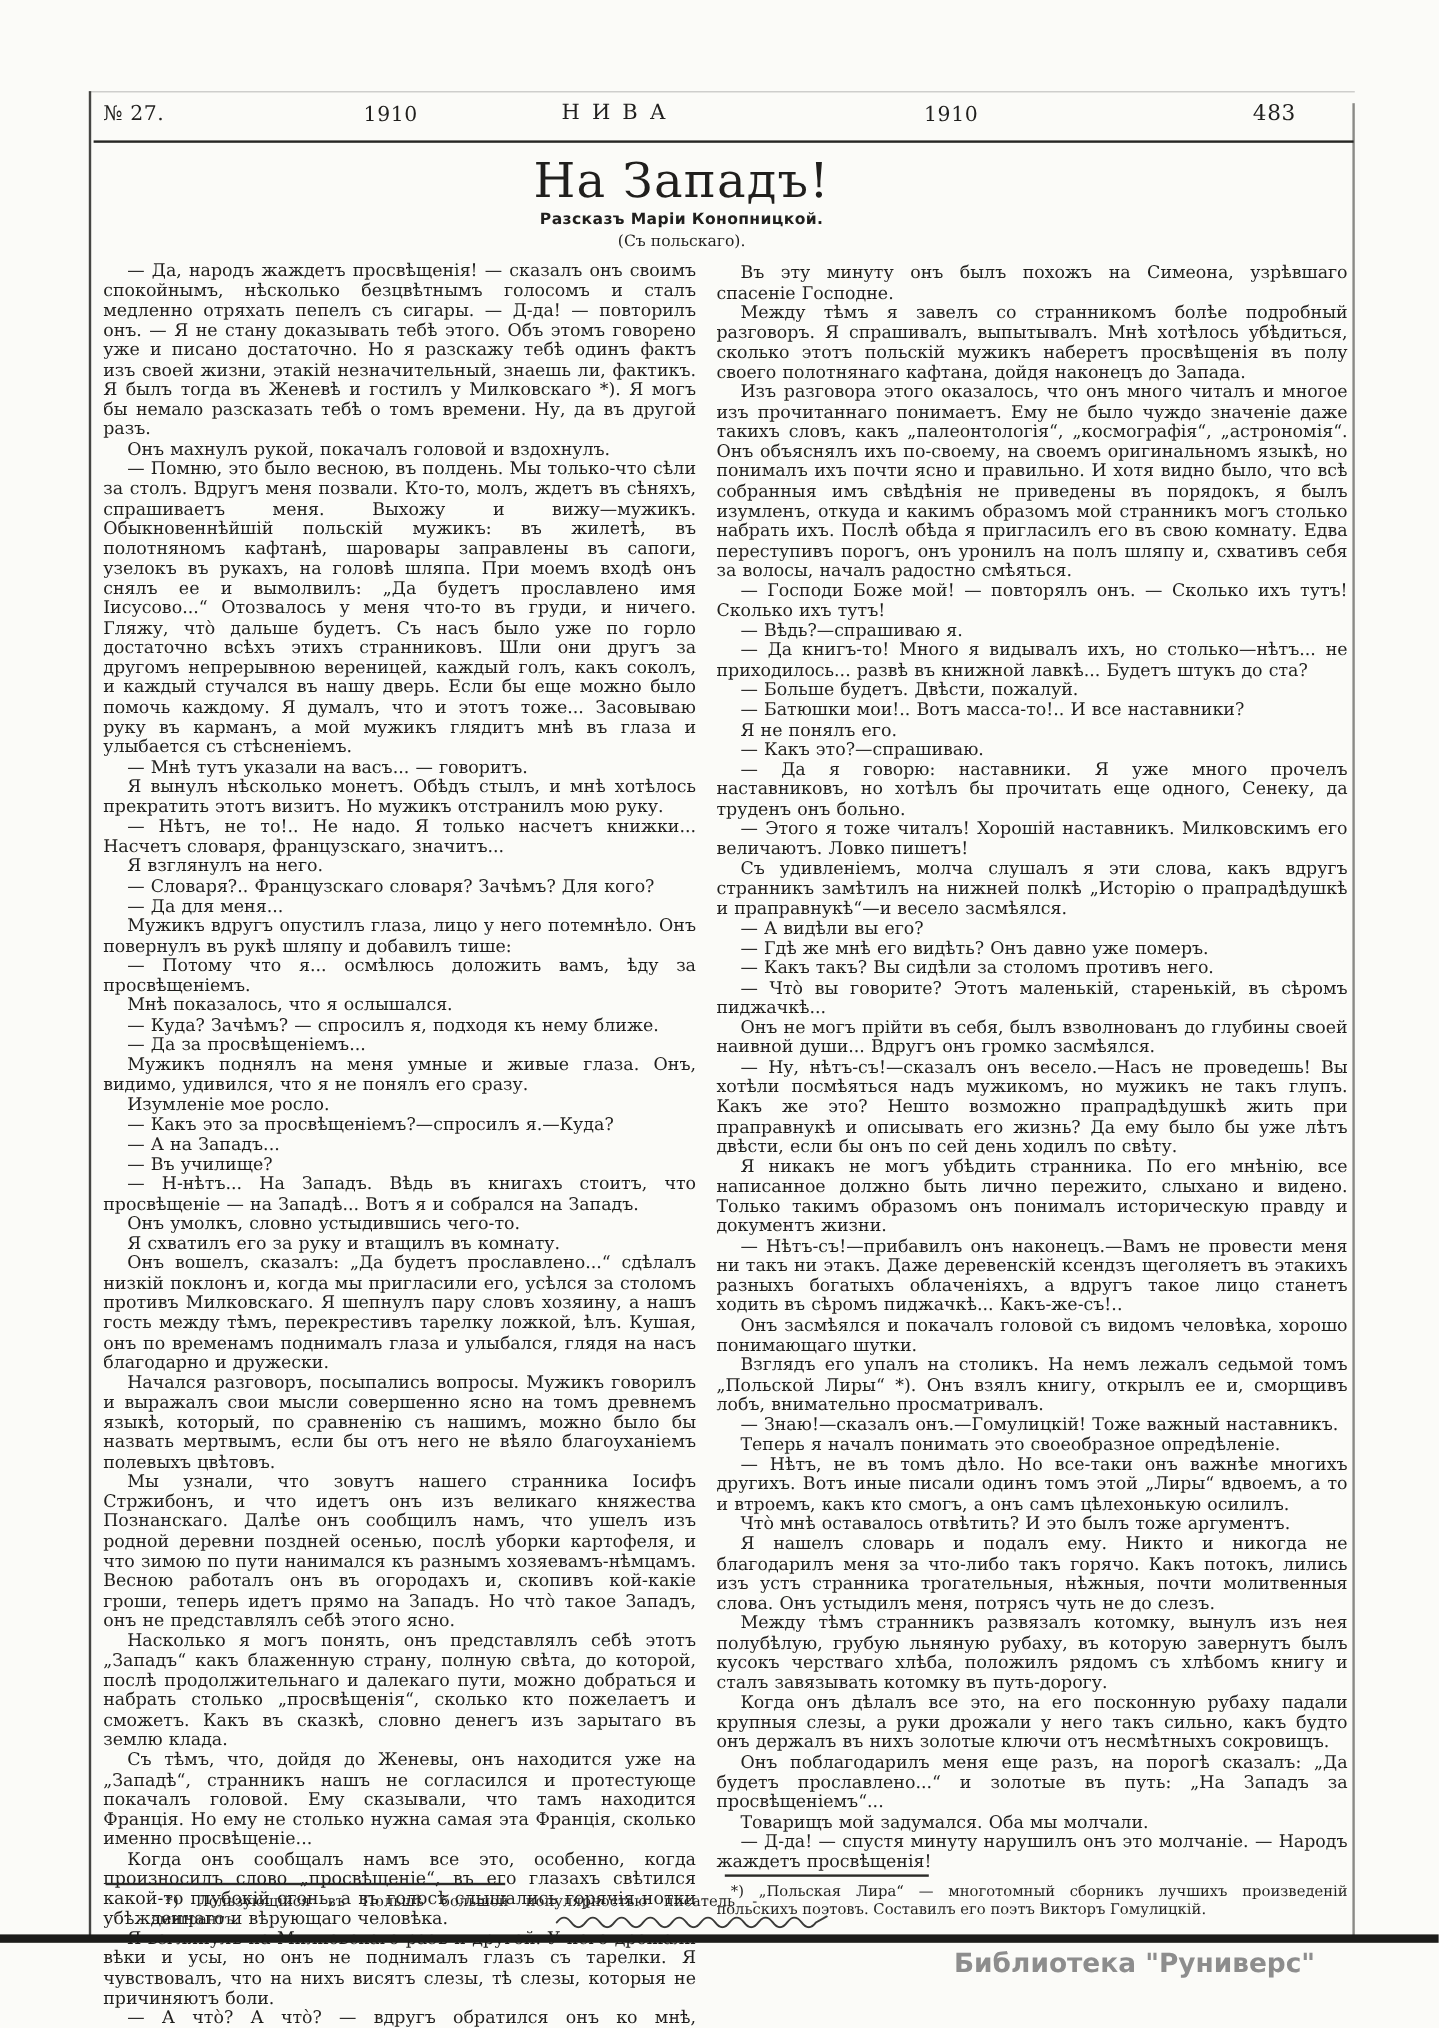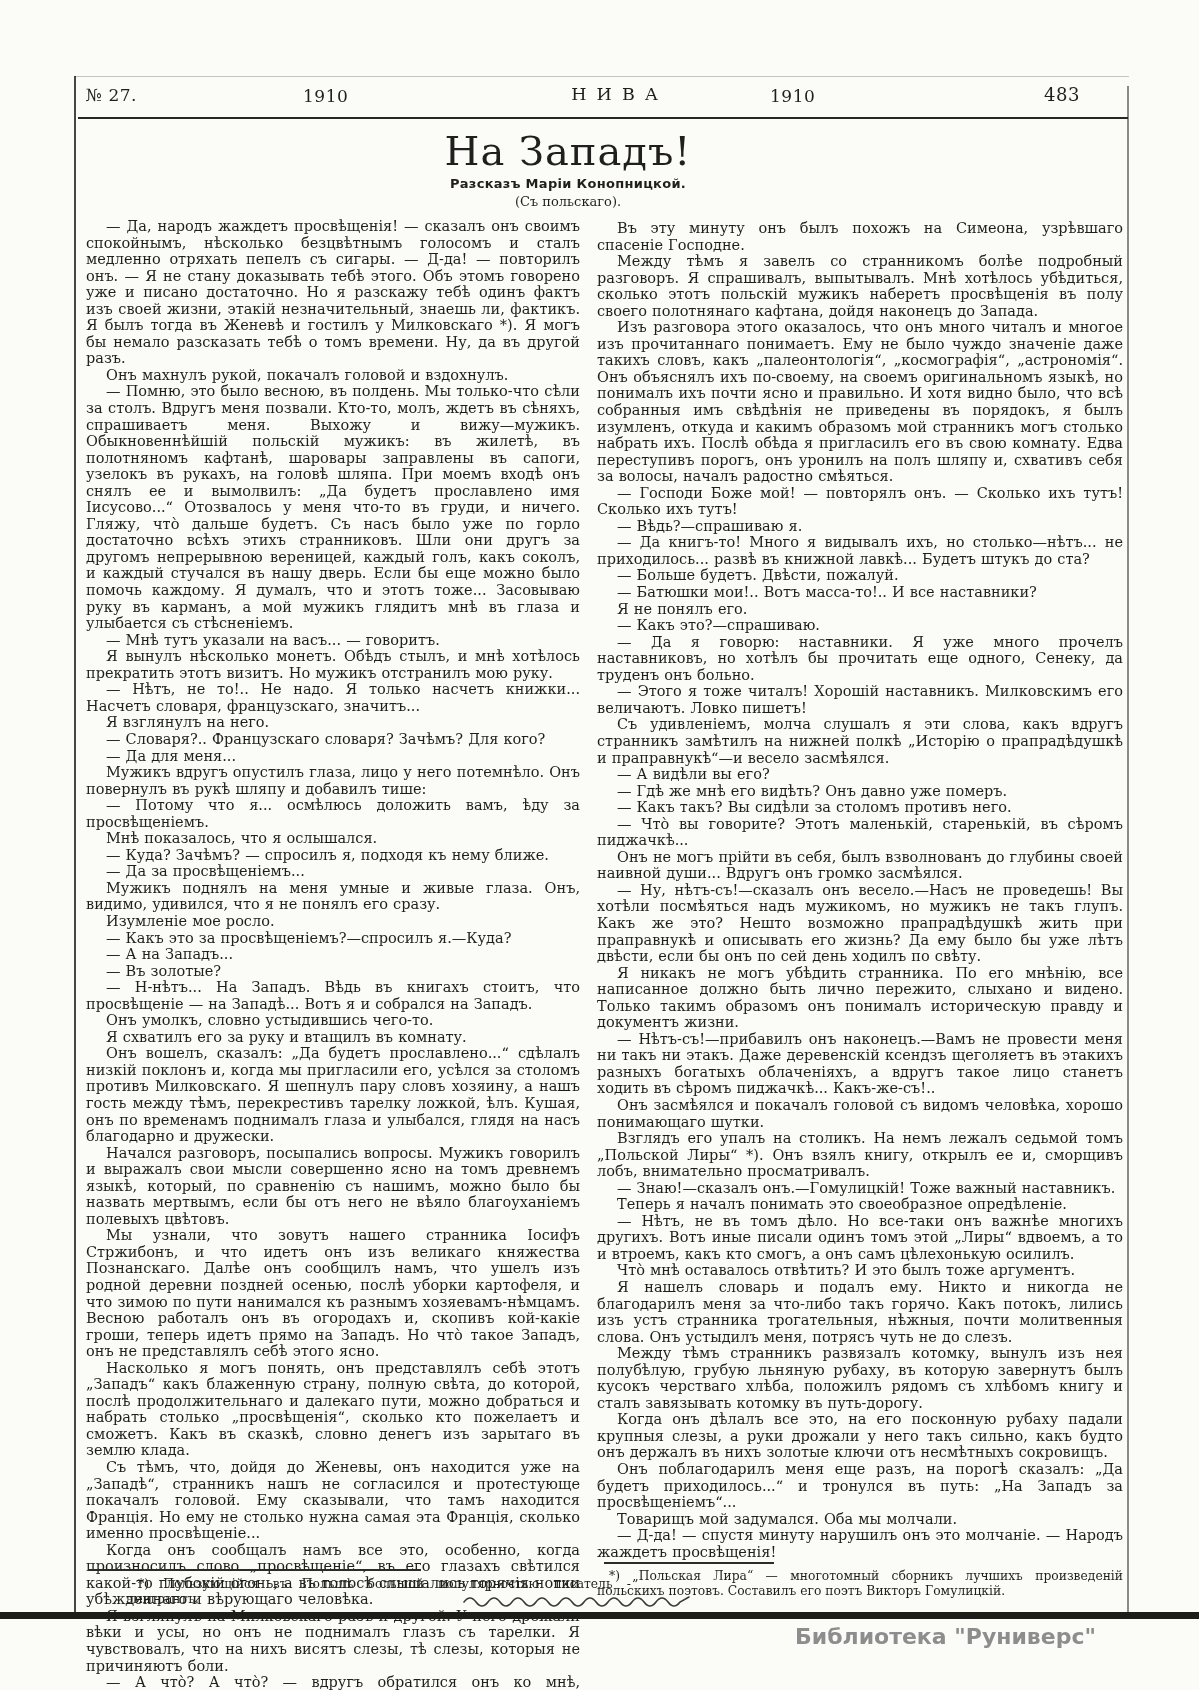--- a/index.html
+++ b/index.html
@@ -11,21 +11,21 @@
   
   .border-left  { position:absolute; left:74px;  top:76px; width:2px; height:1538px; background:rgba(25,25,22,.8); }
   .border-right { position:absolute; left:1127px; top:86px; width:2px; height:1528px; background:rgba(45,45,42,.55); }
   .border-top   { position:absolute; left:74px;  top:76px; width:1055px; height:1px; background:rgba(0,0,0,.22); }
   .bottom-bar   { position:absolute; left:0; top:1612px; width:1199px; height:7px; background:#1c1c1a; }
 
   
   .hdr-item { position:absolute; font-size:17px; letter-spacing:.5px; white-space:nowrap; }
   .hdr-issue { left:86px;  top:85px; }
   .hdr-year-l{ left:303px; top:86px; }
-  .hdr-title { left:468px; top:84px; width:200px; text-align:right; letter-spacing:10px; font-size:17.5px; }
+  .hdr-title { left:468px; top:84px; width:200px; text-align:left; letter-spacing:10px; font-size:17.5px; }
   .hdr-year-r{ left:770px; top:86px; }
   .hdr-page  { left:1044px; top:84px; font-size:18px; }
   .header-rule { position:absolute; left:78px; top:117px; width:1050px; height:2px; background:#262624; }
 
   
   .title    { position:absolute; left:85px; top:128px; width:966px; margin:0;
               text-align:center; font-size:40px; font-weight:normal; letter-spacing:1px; }
   .subtitle { position:absolute; left:85px; top:176px; width:966px; text-align:center;
               font-family:"DejaVu Sans", sans-serif; font-weight:bold; font-size:13px; letter-spacing:.3px; }
   .origin   { position:absolute; left:85px; top:194px; width:966px; text-align:center; font-size:13px; }
@@ -87,21 +87,21 @@
       <p class="para">— Да для меня...</p>
       <p class="para">Мужикъ вдругъ опустилъ глаза, лицо у него потемнѣло. Онъ повернулъ въ рукѣ шляпу и добавилъ тише:</p>
       <p class="para">— Потому что я... осмѣлюсь доложить вамъ, ѣду за просвѣщеніемъ.</p>
       <p class="para">Мнѣ показалось, что я ослышался.</p>
       <p class="para">— Куда? Зачѣмъ? — спросилъ я, подходя къ нему ближе.</p>
       <p class="para">— Да за просвѣщеніемъ...</p>
       <p class="para">Мужикъ поднялъ на меня умные и живые глаза. Онъ, видимо, удивился, что я не понялъ его сразу.</p>
       <p class="para">Изумленіе мое росло.</p>
       <p class="para">— Какъ это за просвѣщеніемъ?—спросилъ я.—Куда?</p>
       <p class="para">— А на Западъ...</p>
-      <p class="para">— Въ золотые?</p>
+      <p class="para">— Въ училище?</p>
       <p class="para">— Н-нѣтъ... На Западъ. Вѣдь въ книгахъ стоитъ, что просвѣщеніе — на Западѣ... Вотъ я и собрался на Западъ.</p>
       <p class="para">Онъ умолкъ, словно устыдившись чего-то.</p>
       <p class="para">Я схватилъ его за руку и втащилъ въ комнату.</p>
       <p class="para">Онъ вошелъ, сказалъ: „Да будетъ прославлено...“ сдѣлалъ низкій поклонъ и, когда мы пригласили его, усѣлся за столомъ противъ Милковскаго. Я шепнулъ пару словъ хозяину, а нашъ гость между тѣмъ, перекрестивъ тарелку ложкой, ѣлъ. Кушая, онъ по временамъ поднималъ глаза и улыбался, глядя на насъ благодарно и дружески.</p>
       <p class="para">Начался разговоръ, посыпались вопросы. Мужикъ говорилъ и выражалъ свои мысли совершенно ясно на томъ древнемъ языкѣ, который, по сравненію съ нашимъ, можно было бы назвать мертвымъ, если бы отъ него не вѣяло благоуханіемъ полевыхъ цвѣтовъ.</p>
       <p class="para">Мы узнали, что зовутъ нашего странника Іосифъ Стржибонъ, и что идетъ онъ изъ великаго княжества Познанскаго. Далѣе онъ сообщилъ намъ, что ушелъ изъ родной деревни поздней осенью, послѣ уборки картофеля, и что зимою по пути нанимался къ разнымъ хозяевамъ-нѣмцамъ. Весною работалъ онъ въ огородахъ и, скопивъ кой-какіе гроши, теперь идетъ прямо на Западъ. Но что̀ такое Западъ, онъ не представлялъ себѣ этого ясно.</p>
       <p class="para">Насколько я могъ понять, онъ представлялъ себѣ этотъ „Западъ“ какъ блаженную страну, полную свѣта, до которой, послѣ продолжительнаго и далекаго пути, можно добраться и набрать столько „просвѣщенія“, сколько кто пожелаетъ и сможетъ. Какъ въ сказкѣ, словно денегъ изъ зарытаго въ землю клада.</p>
       <p class="para">Съ тѣмъ, что, дойдя до Женевы, онъ находится уже на „Западѣ“, странникъ нашъ не согласился и протестующе покачалъ головой. Ему сказывали, что тамъ находится Франція. Но ему не столько нужна самая эта Франція, сколько именно просвѣщеніе...</p>
       <p class="para">Когда онъ сообщалъ намъ все это, особенно, когда произносилъ слово „просвѣщеніе“, въ его глазахъ свѣтился какой-то глубокій огонь, а въ голосѣ слышались горячія нотки убѣжденнаго и вѣрующаго человѣка.</p>
       <p class="para">Я взглянулъ на Милковскаго разъ и другой. У него дрожали вѣки и усы, но онъ не поднималъ глазъ съ тарелки. Я чувствовалъ, что на нихъ висятъ слезы, тѣ слезы, которыя не причиняютъ боли.</p>
@@ -131,21 +131,21 @@
       <p class="para">— Нѣтъ-съ!—прибавилъ онъ наконецъ.—Вамъ не провести меня ни такъ ни этакъ. Даже деревенскій ксендзъ щеголяетъ въ этакихъ разныхъ богатыхъ облаченіяхъ, а вдругъ такое лицо станетъ ходить въ сѣромъ пиджачкѣ... Какъ-же-съ!..</p>
       <p class="para">Онъ засмѣялся и покачалъ головой съ видомъ человѣка, хорошо понимающаго шутки.</p>
       <p class="para">Взглядъ его упалъ на столикъ. На немъ лежалъ седьмой томъ „Польской Лиры“ *). Онъ взялъ книгу, открылъ ее и, сморщивъ лобъ, внимательно просматривалъ.</p>
       <p class="para">— Знаю!—сказалъ онъ.—Гомулицкій! Тоже важный наставникъ.</p>
       <p class="para">Теперь я началъ понимать это своеобразное опредѣленіе.</p>
       <p class="para">— Нѣтъ, не въ томъ дѣло. Но все-таки онъ важнѣе многихъ другихъ. Вотъ иные писали одинъ томъ этой „Лиры“ вдвоемъ, а то и втроемъ, какъ кто смогъ, а онъ самъ цѣлехонькую осилилъ.</p>
       <p class="para">Что̀ мнѣ оставалось отвѣтить? И это былъ тоже аргументъ.</p>
       <p class="para">Я нашелъ словарь и подалъ ему. Никто и никогда не благодарилъ меня за что-либо такъ горячо. Какъ потокъ, лились изъ устъ странника трогательныя, нѣжныя, почти молитвенныя слова. Онъ устыдилъ меня, потрясъ чуть не до слезъ.</p>
       <p class="para">Между тѣмъ странникъ развязалъ котомку, вынулъ изъ нея полубѣлую, грубую льняную рубаху, въ которую завернутъ былъ кусокъ черстваго хлѣба, положилъ рядомъ съ хлѣбомъ книгу и сталъ завязывать котомку въ путь-дорогу.</p>
       <p class="para">Когда онъ дѣлалъ все это, на его посконную рубаху падали крупныя слезы, а руки дрожали у него такъ сильно, какъ будто онъ держалъ въ нихъ золотые ключи отъ несмѣтныхъ сокровищъ.</p>
-      <p class="para">Онъ поблагодарилъ меня еще разъ, на порогѣ сказалъ: „Да будетъ приходилось...“ и тронулся въ путь: „На Западъ за просвѣщеніемъ“...</p>
+      <p class="para">Онъ поблагодарилъ меня еще разъ, на порогѣ сказалъ: „Да будетъ прославлено...“ и золотые въ путь: „На Западъ за просвѣщеніемъ“...</p>
       <p class="para">Товарищъ мой задумался. Оба мы молчали.</p>
       <p class="para">— Д-да! — спустя минуту нарушилъ онъ это молчаніе. — Народъ жаждетъ просвѣщенія!</p>
     </div>
 
   <div class="fn-rule fn-rule-left"></div>
   <div class="footnote fn-left">*) Пользующійся въ Польшѣ большой популярностью писатель - эмигрантъ.</div>
 
   <div class="fn-rule fn-rule-right"></div>
   <div class="footnote fn-right">*) „Польская Лира“ — многотомный сборникъ лучшихъ произведеній польскихъ поэтовъ. Составилъ его поэтъ Викторъ Гомулицкій.</div>
 

